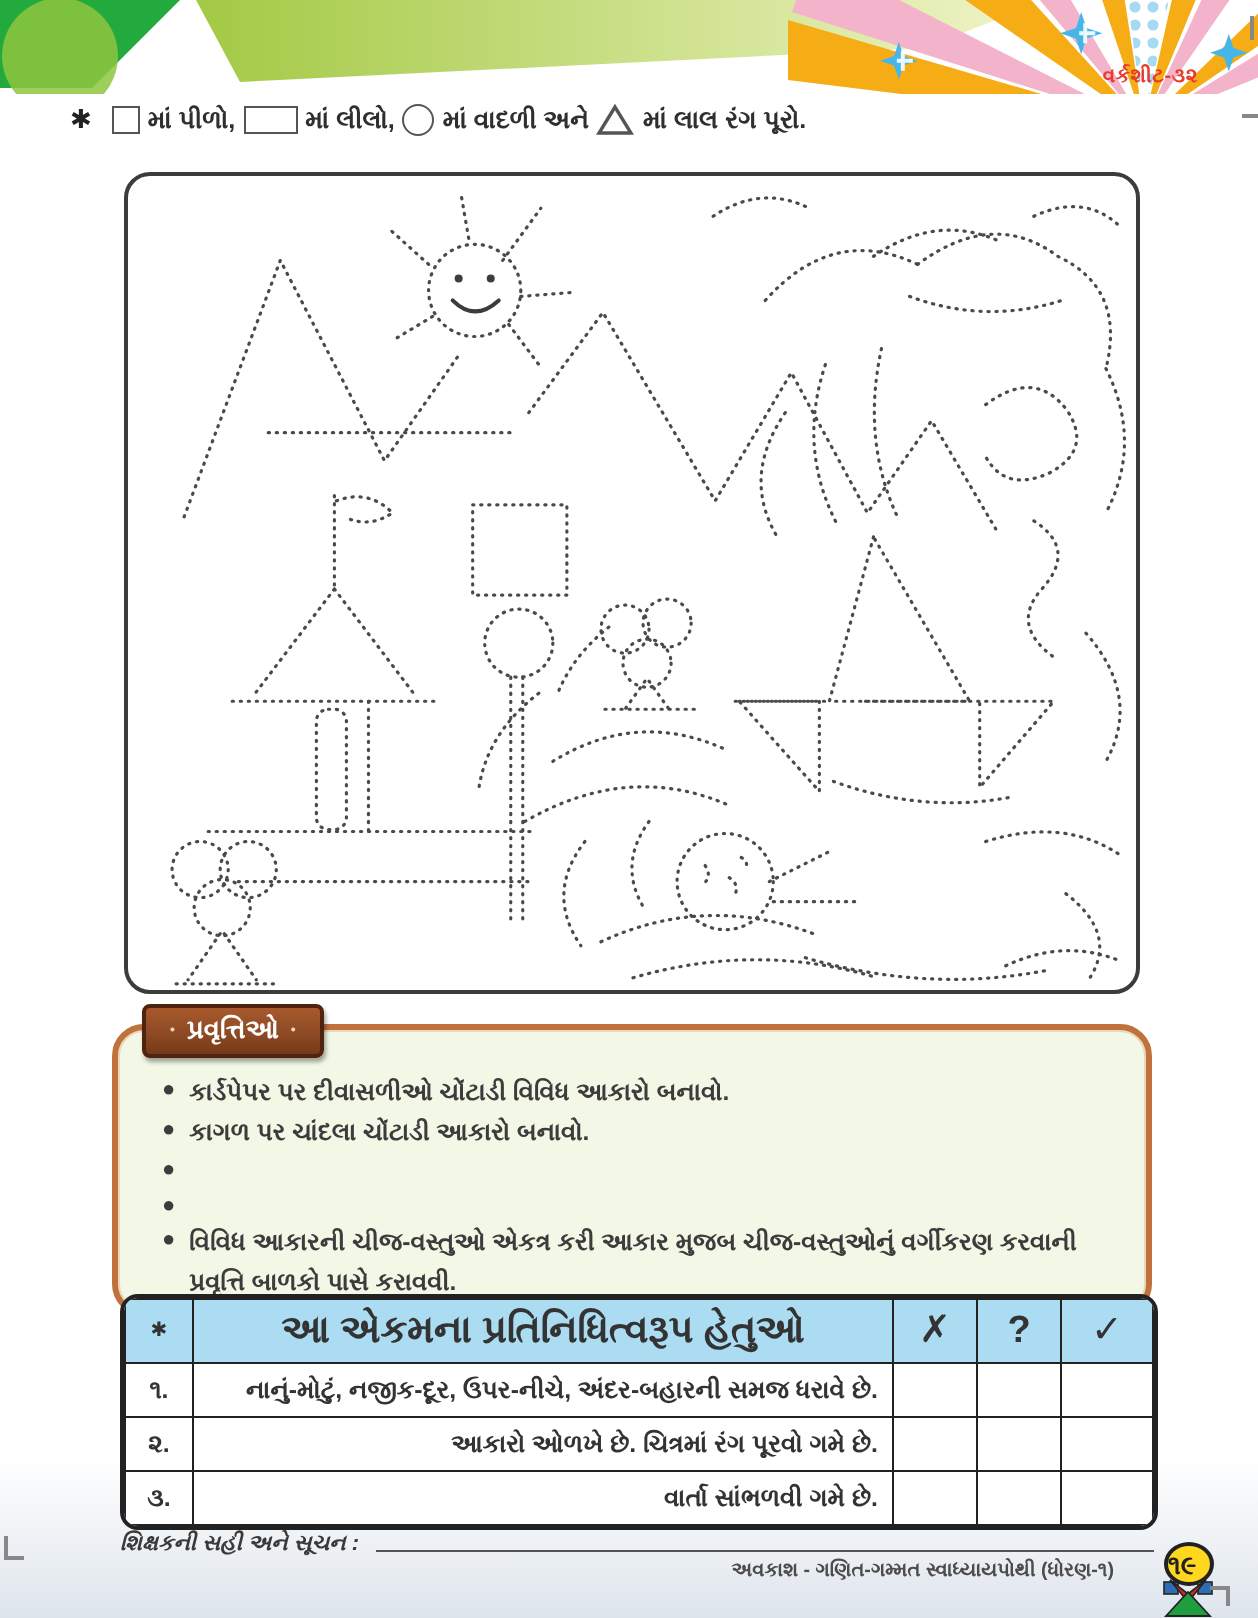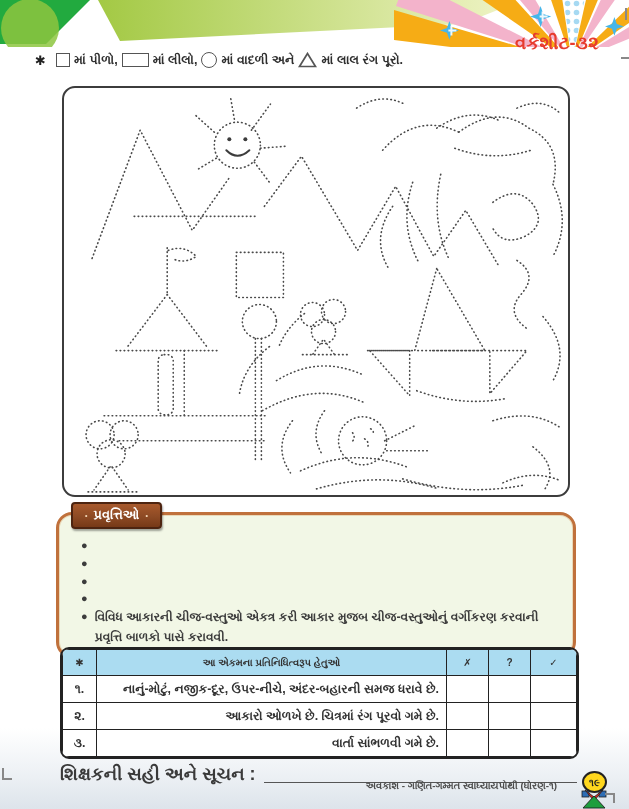--- a/index.html
+++ b/index.html
@@ -3,21 +3,21 @@
 <meta charset="utf-8">
 <style>
   * { box-sizing: border-box; margin: 0; padding: 0; }
   body { background: #cfd6dd; font-family: "Liberation Sans", "DejaVu Sans", sans-serif; }
   .page {
     position: relative; width: 629px; height: 809px; margin: 0 auto; overflow: hidden;
     background: linear-gradient(180deg, #ffffff 0%, #ffffff 90%, #ecf0f4 96%, #dde4eb 100%);
   }
   
   .topband { position: absolute; left: 0; top: 0; width: 629px; height: 47px; }
-  .worksheet-label { position: absolute; top: 33px; right: 30px; color: #e73b2e; font-weight: bold; font-size: 18px; letter-spacing: .3px; }
+  .worksheet-label { position: absolute; top: 33px; right: 30px; color: #e73b2e; font-weight: bold; font-size: 10px; letter-spacing: .3px; }
   
   .instruction { position: absolute; left: 35px; top: 52px; width: 575px; display: flex; align-items: center; white-space: nowrap; font-size: 12.6px; font-weight: bold; color: #2f2f2f; }
   .instruction .star { margin-right: 6px; font-size: 13px; color: #222; }
   .shp { display: inline-block; border: 1.7px solid #555; margin: 0 4px; flex: none; }
   .shp-square { width: 14px; height: 14px; }
   .shp-rect { width: 27px; height: 14px; }
   .shp-circle { width: 16px; height: 16px; border-radius: 50%; }
   .shp-tri { width: 19px; height: 16px; border: none; margin: 0 4px; flex: none; }
   
   .picture-panel { position: absolute; left: 62px; top: 86px; width: 508px; height: 411px; border: 2.5px solid #3c3c3c; border-radius: 13px; background: #fff; }
@@ -28,31 +28,31 @@
   .activities { position: absolute; left: 56px; top: 512px; width: 520px; height: 146px; background: #f2f7e6; border: 3px solid #c0713c; border-radius: 16px; box-shadow: inset 0 0 0 1px #e9d9b8; }
   .activities-tag { position: absolute; left: 12px; top: -13px; padding: 3px 12px 4px; background: linear-gradient(180deg, #a8592c 0%, #8d4a24 55%, #763917 100%); border: 2px solid #4d2410; border-radius: 4px; color: #fff; font-weight: bold; font-size: 13px; box-shadow: 1px 2px 2px rgba(0,0,0,.35); display: flex; align-items: center; gap: 6px; }
   .activities-tag .tagdot { font-size: 7px; color: #f4d9b8; }
   .activities-list { padding: 22px 14px 8px 22px; }
   .activities-list li { list-style: none; display: flex; gap: 7px; font-size: 12.3px; font-weight: bold; color: #3c3c3c; line-height: 1.62; }
   .activities-list .blt { flex: none; font-size: 11px; }
   
   .table-wrap { position: absolute; left: 60px; top: 647px; width: 519px; border: 2px solid #222; border-radius: 9px; overflow: hidden; background: #fff; }
   table { width: 100%; border-collapse: collapse; font-size: 12.4px; font-weight: bold; color: #333; }
   th, td { border: 1.5px solid #222; padding: 4px 7px; }
-  th { background: #abdcf1; height: 26px; font-size: 10px; }
+  th { background: #abdcf1; height: 26px; font-size: 19px; }
   th.sym, td.sym { width: 42px; text-align: center; }
   th.numcol, td.numcol { width: 34px; text-align: center; }
   td { height: 27px; }
   td.desc { text-align: right; }
   th.star-h { font-size: 10px; }
   
-  .sign-row { position: absolute; left: 60px; top: 764px; width: 517px; display: flex; align-items: flex-end; font-size: 18px; font-weight: bold; color: #3a3a3a; }
+  .sign-row { position: absolute; left: 60px; top: 764px; width: 517px; display: flex; align-items: flex-end; font-size: 11px; font-weight: bold; color: #3a3a3a; font-style: italic; }
   .sign-line { flex: 1; border-bottom: 1.8px solid #555; margin: 0 0 2px 8px; height: 12px; }
   .book-row { position: absolute; right: 72px; top: 780px; font-size: 9.8px; font-weight: bold; color: #4c4c4c; }
-  .page-badge { position: absolute; right: 22px; top: 771px; width: 25px; height: 22px; background: #ffd71e; border: 2px solid #222; border-radius: 50%; text-align: center; line-height: 19px; font-size: 10px; font-weight: bold; color: #222; }
+  .page-badge { position: absolute; right: 22px; top: 771px; width: 25px; height: 22px; background: #ffd71e; border: 2px solid #222; border-radius: 50%; text-align: left; line-height: 19px; font-size: 13px; font-weight: bold; color: #222; }
   .mascot { position: absolute; right: 22px; top: 789px; width: 26px; height: 20px; }
   
   .crop { position: absolute; background: #888; }
   .crop-bl-v { left: 2px; top: 768px; width: 2px; height: 12px; }
   .crop-bl-h { left: 2px; top: 778px; width: 10px; height: 2px; }
   .crop-r1 { right: 0; top: 57px; width: 8px; height: 2px; }
   .crop-tr { right: 2px; top: 8px; width: 2px; height: 12px; }
   .crop-br-h { right: 14px; top: 793px; width: 10px; height: 2px; }
   .crop-br-v { right: 14px; top: 793px; width: 2px; height: 10px; }
 </style>
@@ -229,23 +229,25 @@
 
   <div class="activities">
     <div class="activities-tag">
       <span class="tagdot">•</span>
       <span>પ્રવૃત્તિઓ</span>
       <span class="tagdot">•</span>
     </div>
     <ul class="activities-list">
       <li>
           <span class="blt">●</span>
-        </li>
-      <li>
-          <span class="blt">●</span>
+          <span>કાર્ડપેપર પર દીવાસળીઓ ચોંટાડી વિવિધ આકારો બનાવો.</span>
+        </li>
+      <li>
+          <span class="blt">●</span>
+          <span>કાગળ પર ચાંદલા ચોંટાડી આકારો બનાવો.</span>
         </li>
       <li>
           <span class="blt">●</span>
         </li>
       <li>
           <span class="blt">●</span>
         </li>
       <li>
           <span class="blt">●</span>
           <span>વિવિધ આકારની ચીજ-વસ્તુઓ એકત્ર કરી આકાર મુજબ ચીજ-વસ્તુઓનું વર્ગીકરણ કરવાની પ્રવૃત્તિ બાળકો પાસે કરાવવી.</span>

